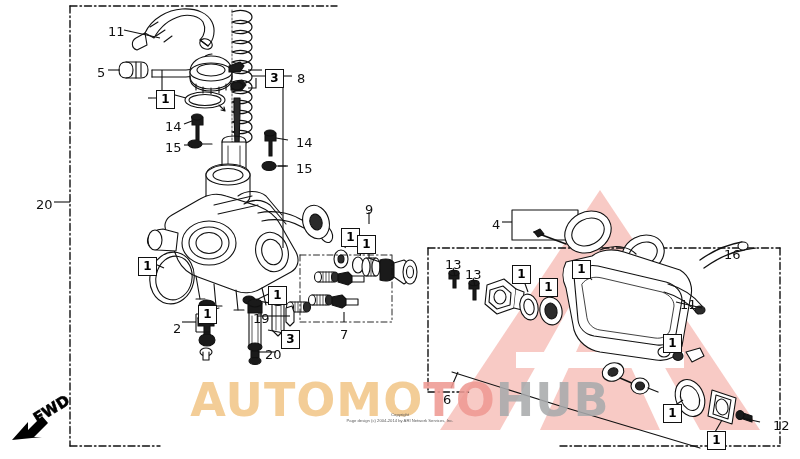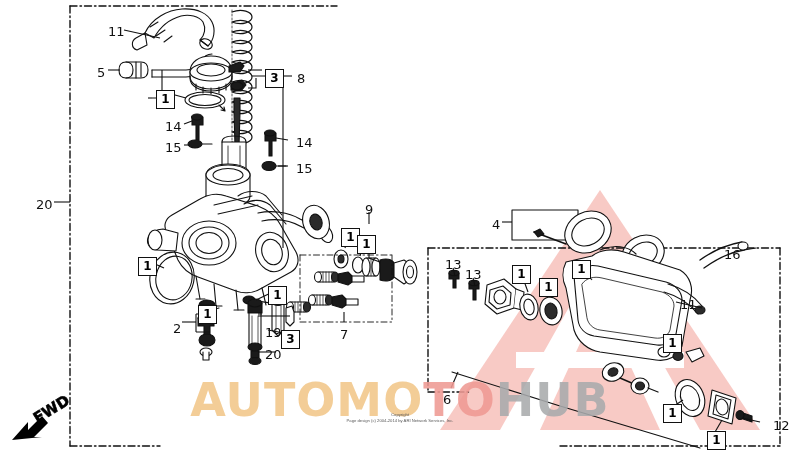--- a/index.html
+++ b/index.html
@@ -383,21 +383,21 @@
       <div class="lbl" style="left: 296px; top: 136px;">14</div>
       <div class="lbl" style="left: 296px; top: 162px;">15</div>
       <div class="lbl" style="left: 36px; top: 198px;">20</div>
       <div class="lbl" style="left: 365px; top: 203px;">9</div>
       <div class="lbl" style="left: 492px; top: 218px;">4</div>
       <div class="lbl" style="left: 724px; top: 248px;">16</div>
       <div class="lbl" style="left: 445px; top: 258px;">13</div>
       <div class="lbl" style="left: 465px; top: 268px;">13</div>
       <div class="lbl" style="left: 680px; top: 298px;">11</div>
       <div class="lbl" style="left: 173px; top: 322px;">2</div>
-      <div class="lbl" style="left: 265px; top: 312px; margin-top: 14px;">19</div>
+      <div class="lbl" style="left: 253px; top: 312px;">19</div>
       <div class="lbl" style="left: 265px; top: 348px;">20</div>
       <div class="lbl" style="left: 340px; top: 328px;">7</div>
       <div class="lbl" style="left: 443px; top: 393px;">6</div>
       <div class="lbl" style="left: 773px; top: 419px;">12</div>
     </div>
 
   <div id="boxed-layer">
       <div class="boxlbl" style="left: 156px; top: 90px;">1</div>
       <div class="boxlbl" style="left: 265px; top: 69px;">3</div>
       <div class="boxlbl" style="left: 138px; top: 257px;">1</div>

